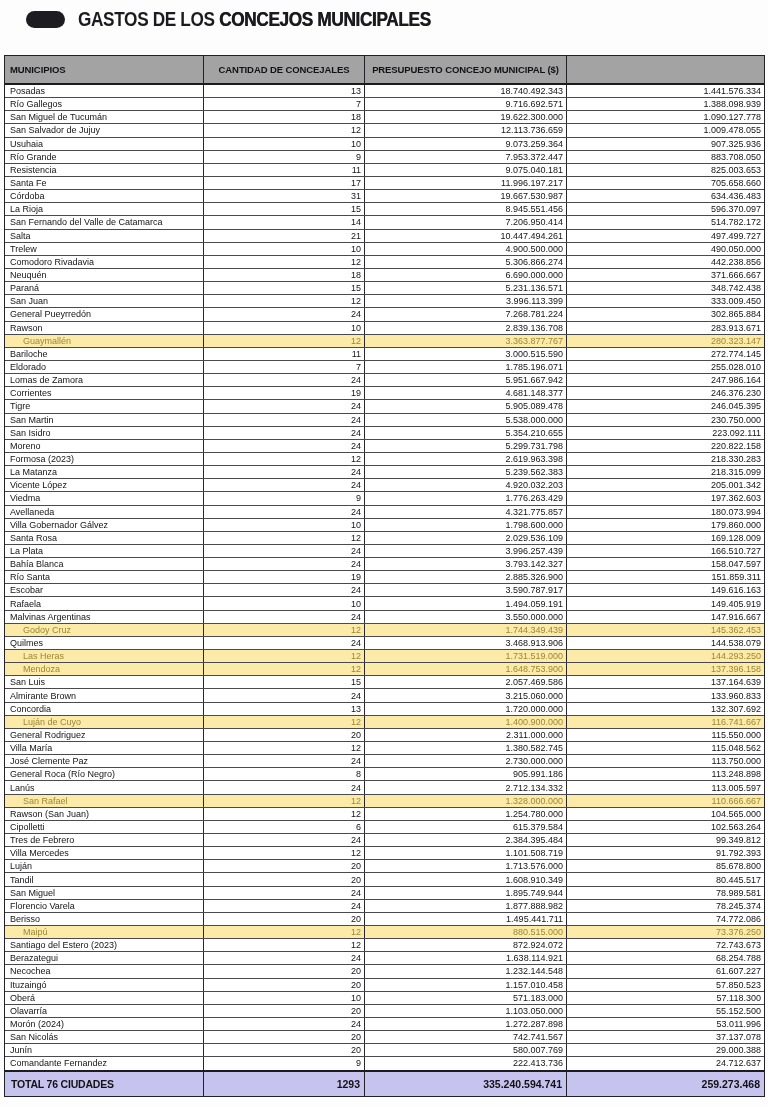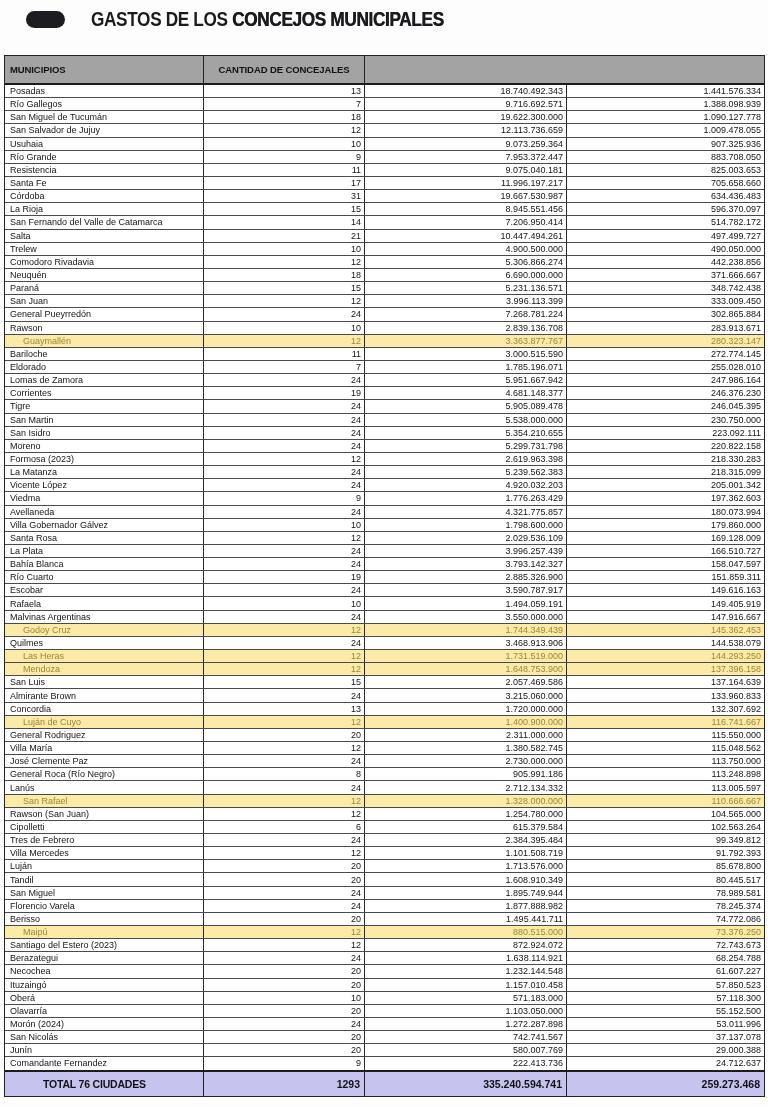--- a/index.html
+++ b/index.html
@@ -12,21 +12,21 @@
     background: #fdfdfd;
     overflow: hidden;
   }
   
   .titlebar {
     position: absolute;
     top: 7px;
     left: 26px;
     display: flex;
     align-items: center;
-    gap: 26px;
+    gap: 13px;
     height: 24px;
   }
   .pill {
     width: 39px;
     height: 17px;
     border-radius: 9px;
     background: #1d1d21;
     flex: none;
   }
   .title-text {
@@ -107,40 +107,41 @@
   .tfoot .fcell {
     display: flex;
     align-items: center;
     font-size: 10.5px;
     font-weight: 700;
     color: #121216;
     border-right: 1px solid #222226;
     padding: 0 4px;
     justify-content: flex-end;
   }
-  .tfoot .fcell.first { justify-content: flex-start; padding-left: 6px; letter-spacing: -0.2px; margin-left: 32px; }
+  .tfoot .fcell.first { justify-content: flex-start; padding-left: 6px; letter-spacing: -0.2px; }
   .tfoot .fcell.last { border-right: none; }
 </style>
 </head>
 <body>
 
 <div class="page">
 
   <div class="titlebar">
     <span class="pill"></span>
     <div class="title-text">
       <span>GASTOS DE LOS</span><span class="t-bold">CONCEJOS MUNICIPALES</span>
     </div>
   </div>
 
   <div class="dtable">
 
     <div class="thead grid-cols">
       <div class="hcell first">MUNICIPIOS</div>
       <div class="hcell">CANTIDAD DE CONCEJALES</div>
+      <div class="hcell">PRESUPUESTO CONCEJO MUNICIPAL ($)</div>
     </div>
 
     <div class="tbody">
         <div class="trow grid-cols">
           <div class="tcell c0">Posadas</div>
           <div class="tcell c1">13</div>
           <div class="tcell c2">18.740.492.343</div>
           <div class="tcell c3">1.441.576.334</div>
         </div>
         <div class="trow grid-cols">
@@ -353,21 +354,21 @@
           <div class="tcell c2">3.996.257.439</div>
           <div class="tcell c3">166.510.727</div>
         </div>
         <div class="trow grid-cols">
           <div class="tcell c0">Bahía Blanca</div>
           <div class="tcell c1">24</div>
           <div class="tcell c2">3.793.142.327</div>
           <div class="tcell c3">158.047.597</div>
         </div>
         <div class="trow grid-cols">
-          <div class="tcell c0">Río Cuarto</div>
+          <div class="tcell c0">Río Santa</div>
           <div class="tcell c1">19</div>
           <div class="tcell c2">2.885.326.900</div>
           <div class="tcell c3">151.859.311</div>
         </div>
         <div class="trow grid-cols">
           <div class="tcell c0">Escobar</div>
           <div class="tcell c1">24</div>
           <div class="tcell c2">3.590.787.917</div>
           <div class="tcell c3">149.616.163</div>
         </div>

